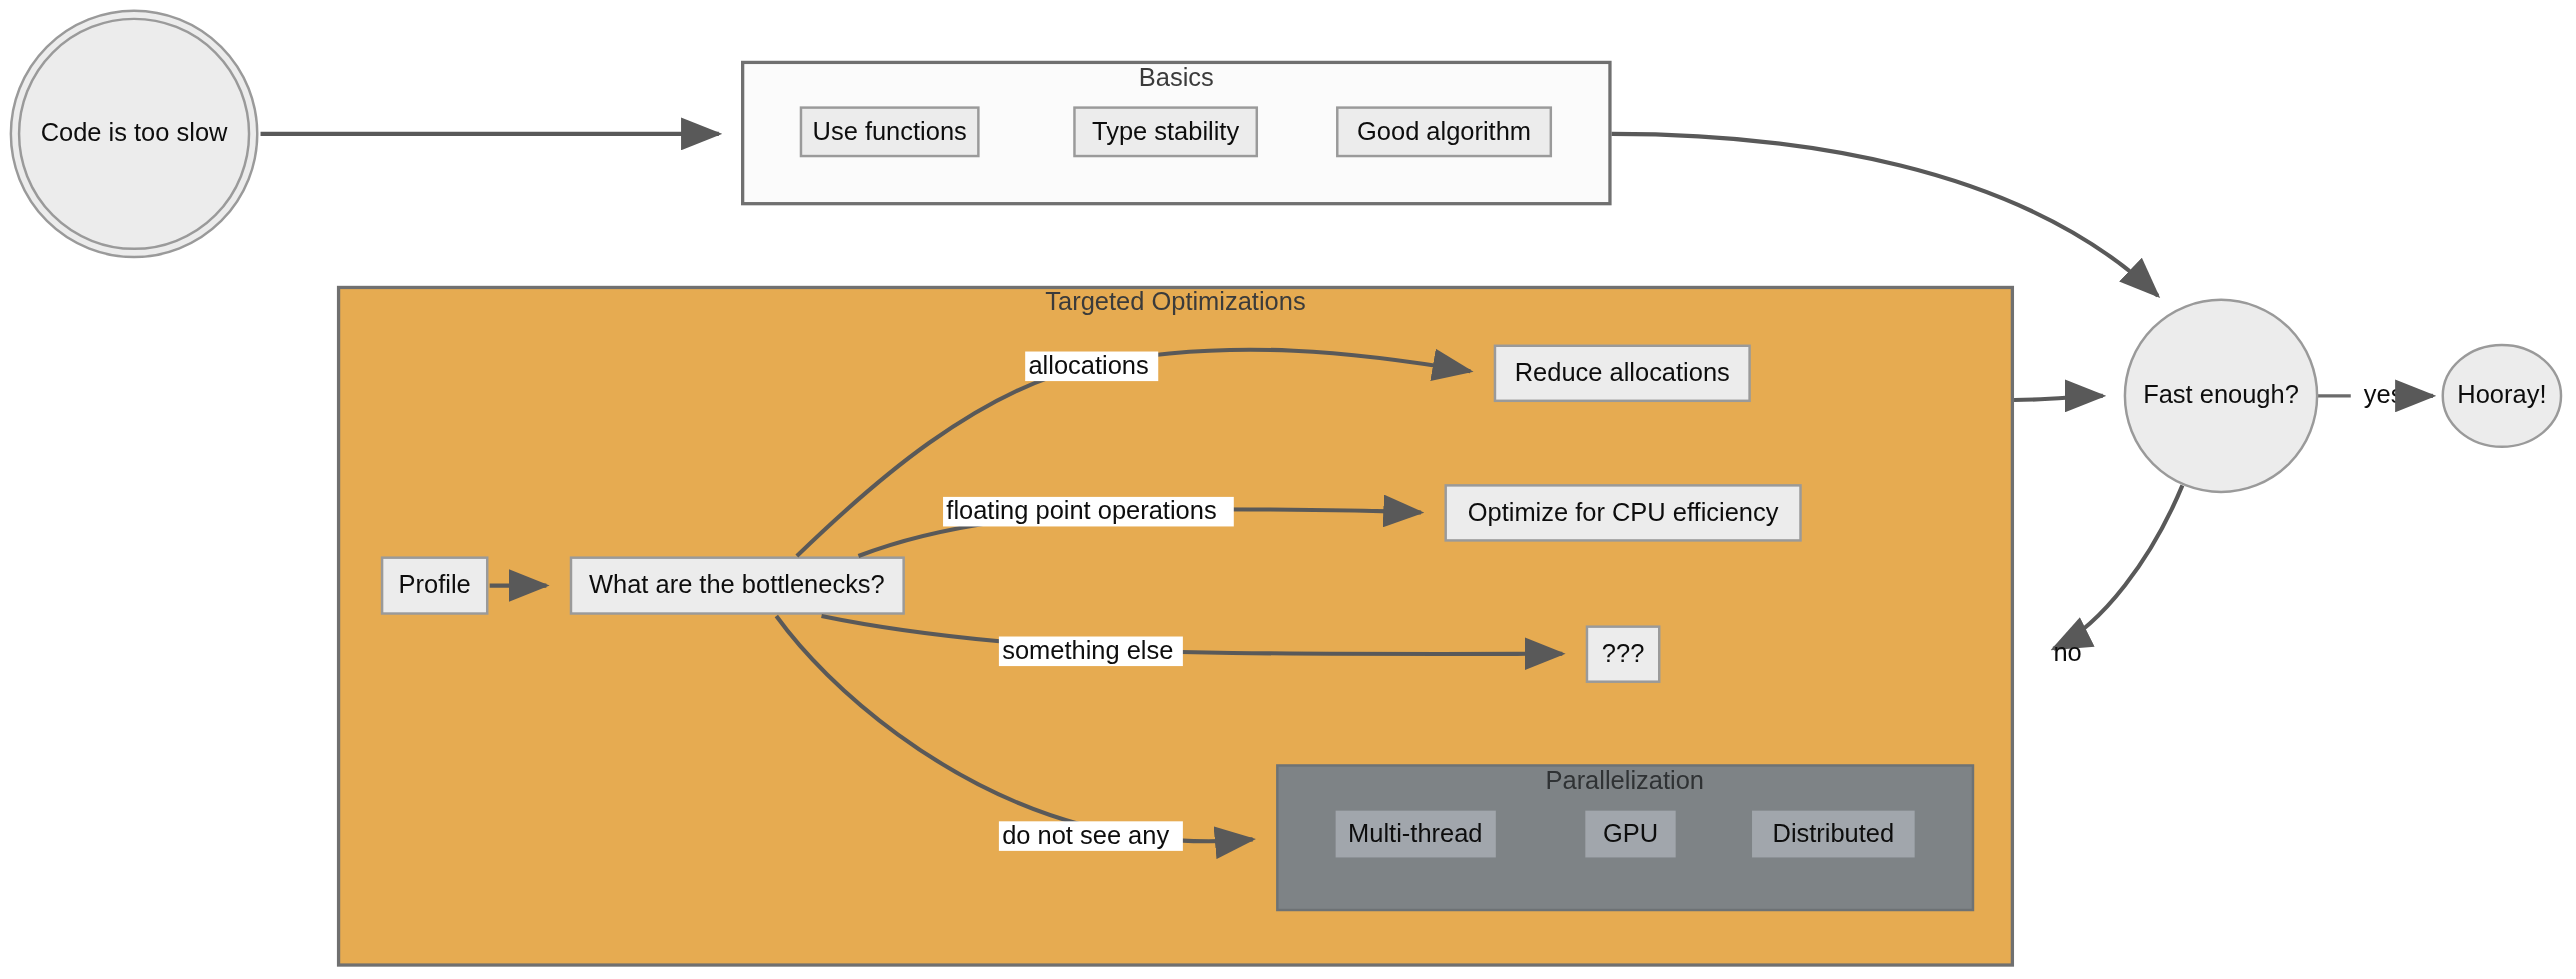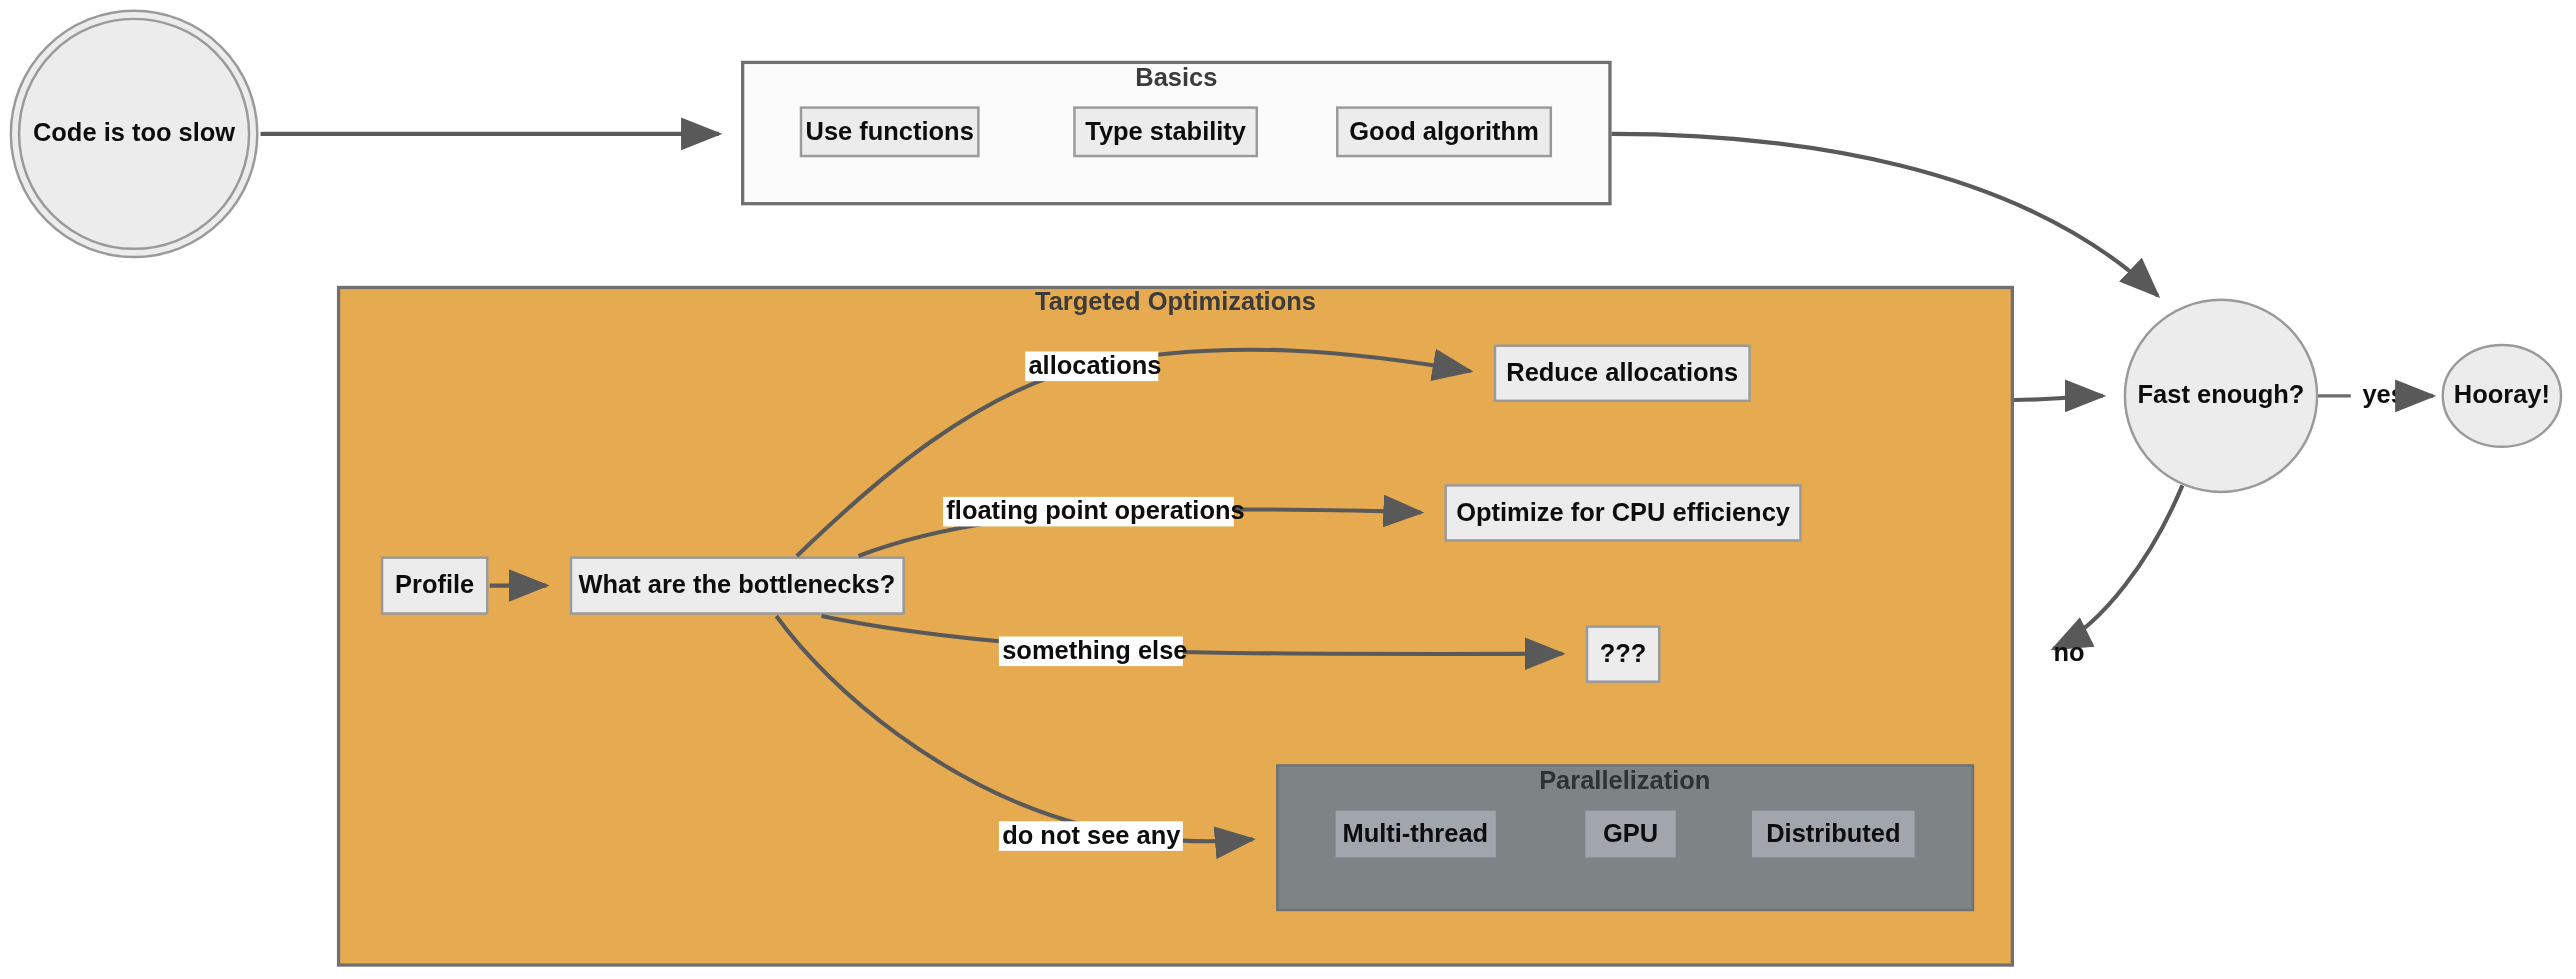--- a/index.html
+++ b/index.html
@@ -10,21 +10,20 @@
   body {
     width: 2576px;
     height: 979px;
     overflow: hidden;
     font-family: "Liberation Sans", sans-serif;
   }
   #diagram-root {
     position: relative;
     width: 2172px;
     height: 979px;
-    font-weight: bold;
   }
   svg.flow {
     display: block;
     width: 2576px;
     height: 979px;
   }
   
   .node-box {
     fill: #ececec;
     stroke: #9a9a9a;

